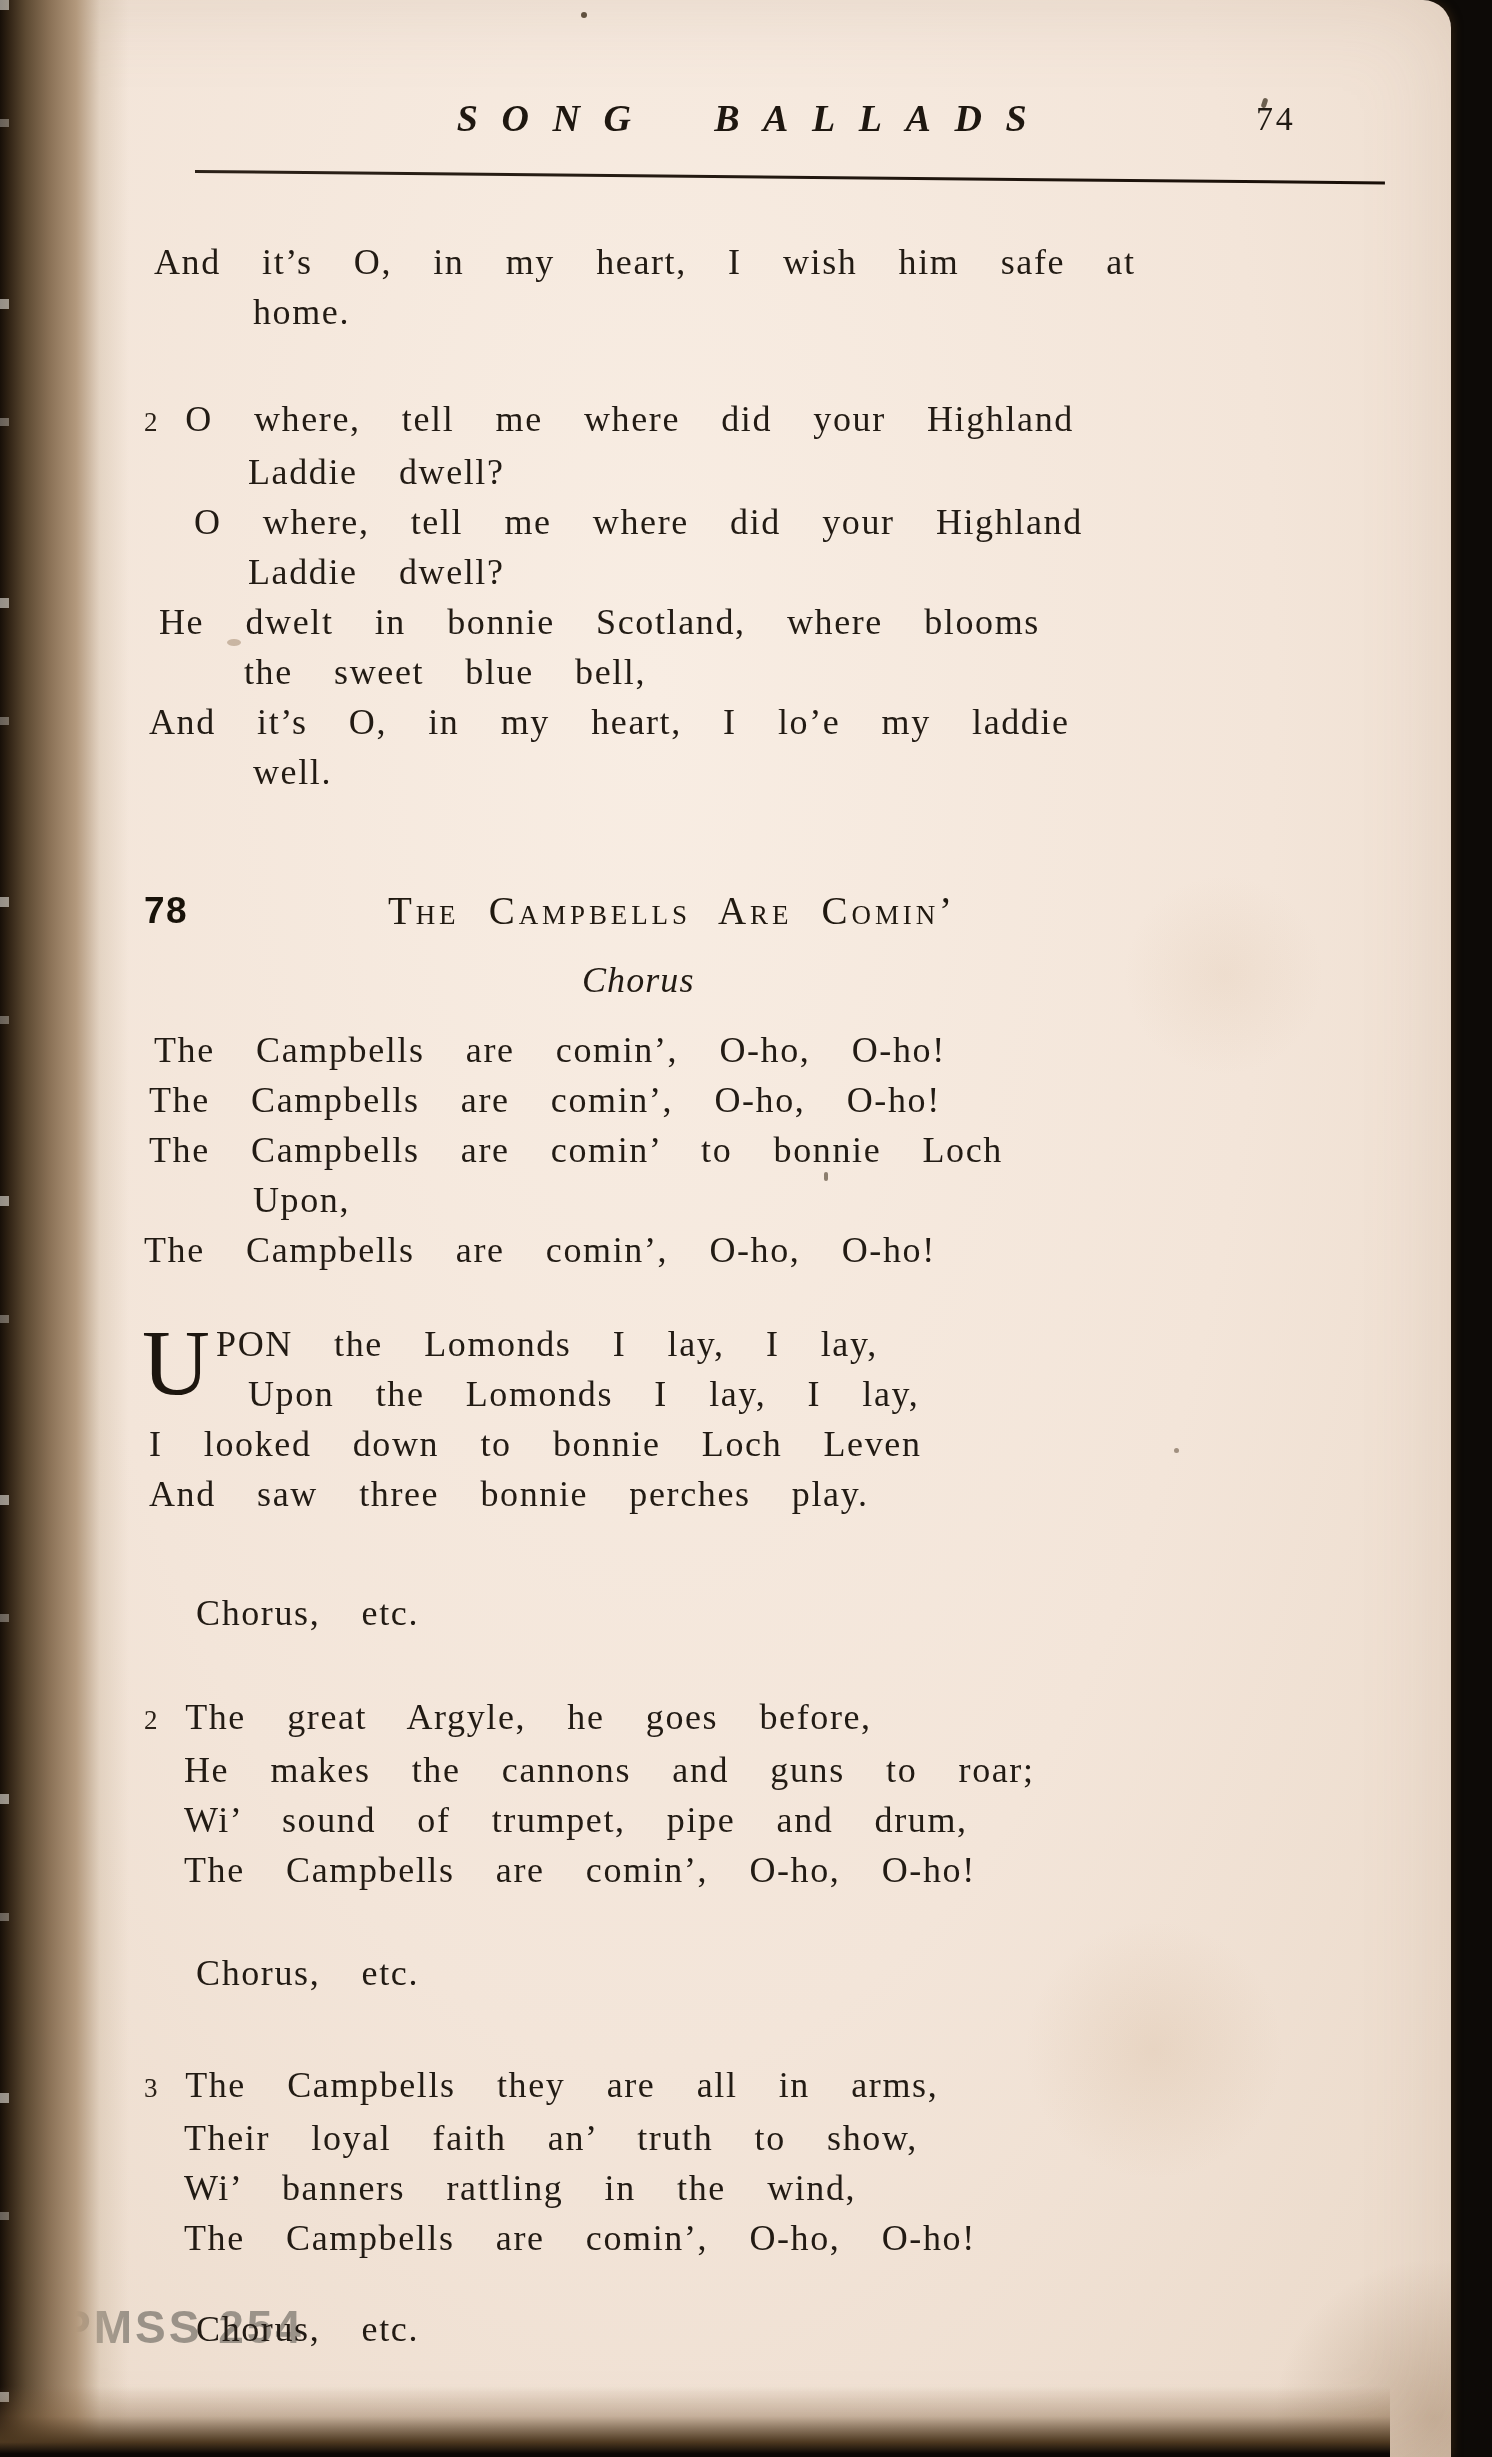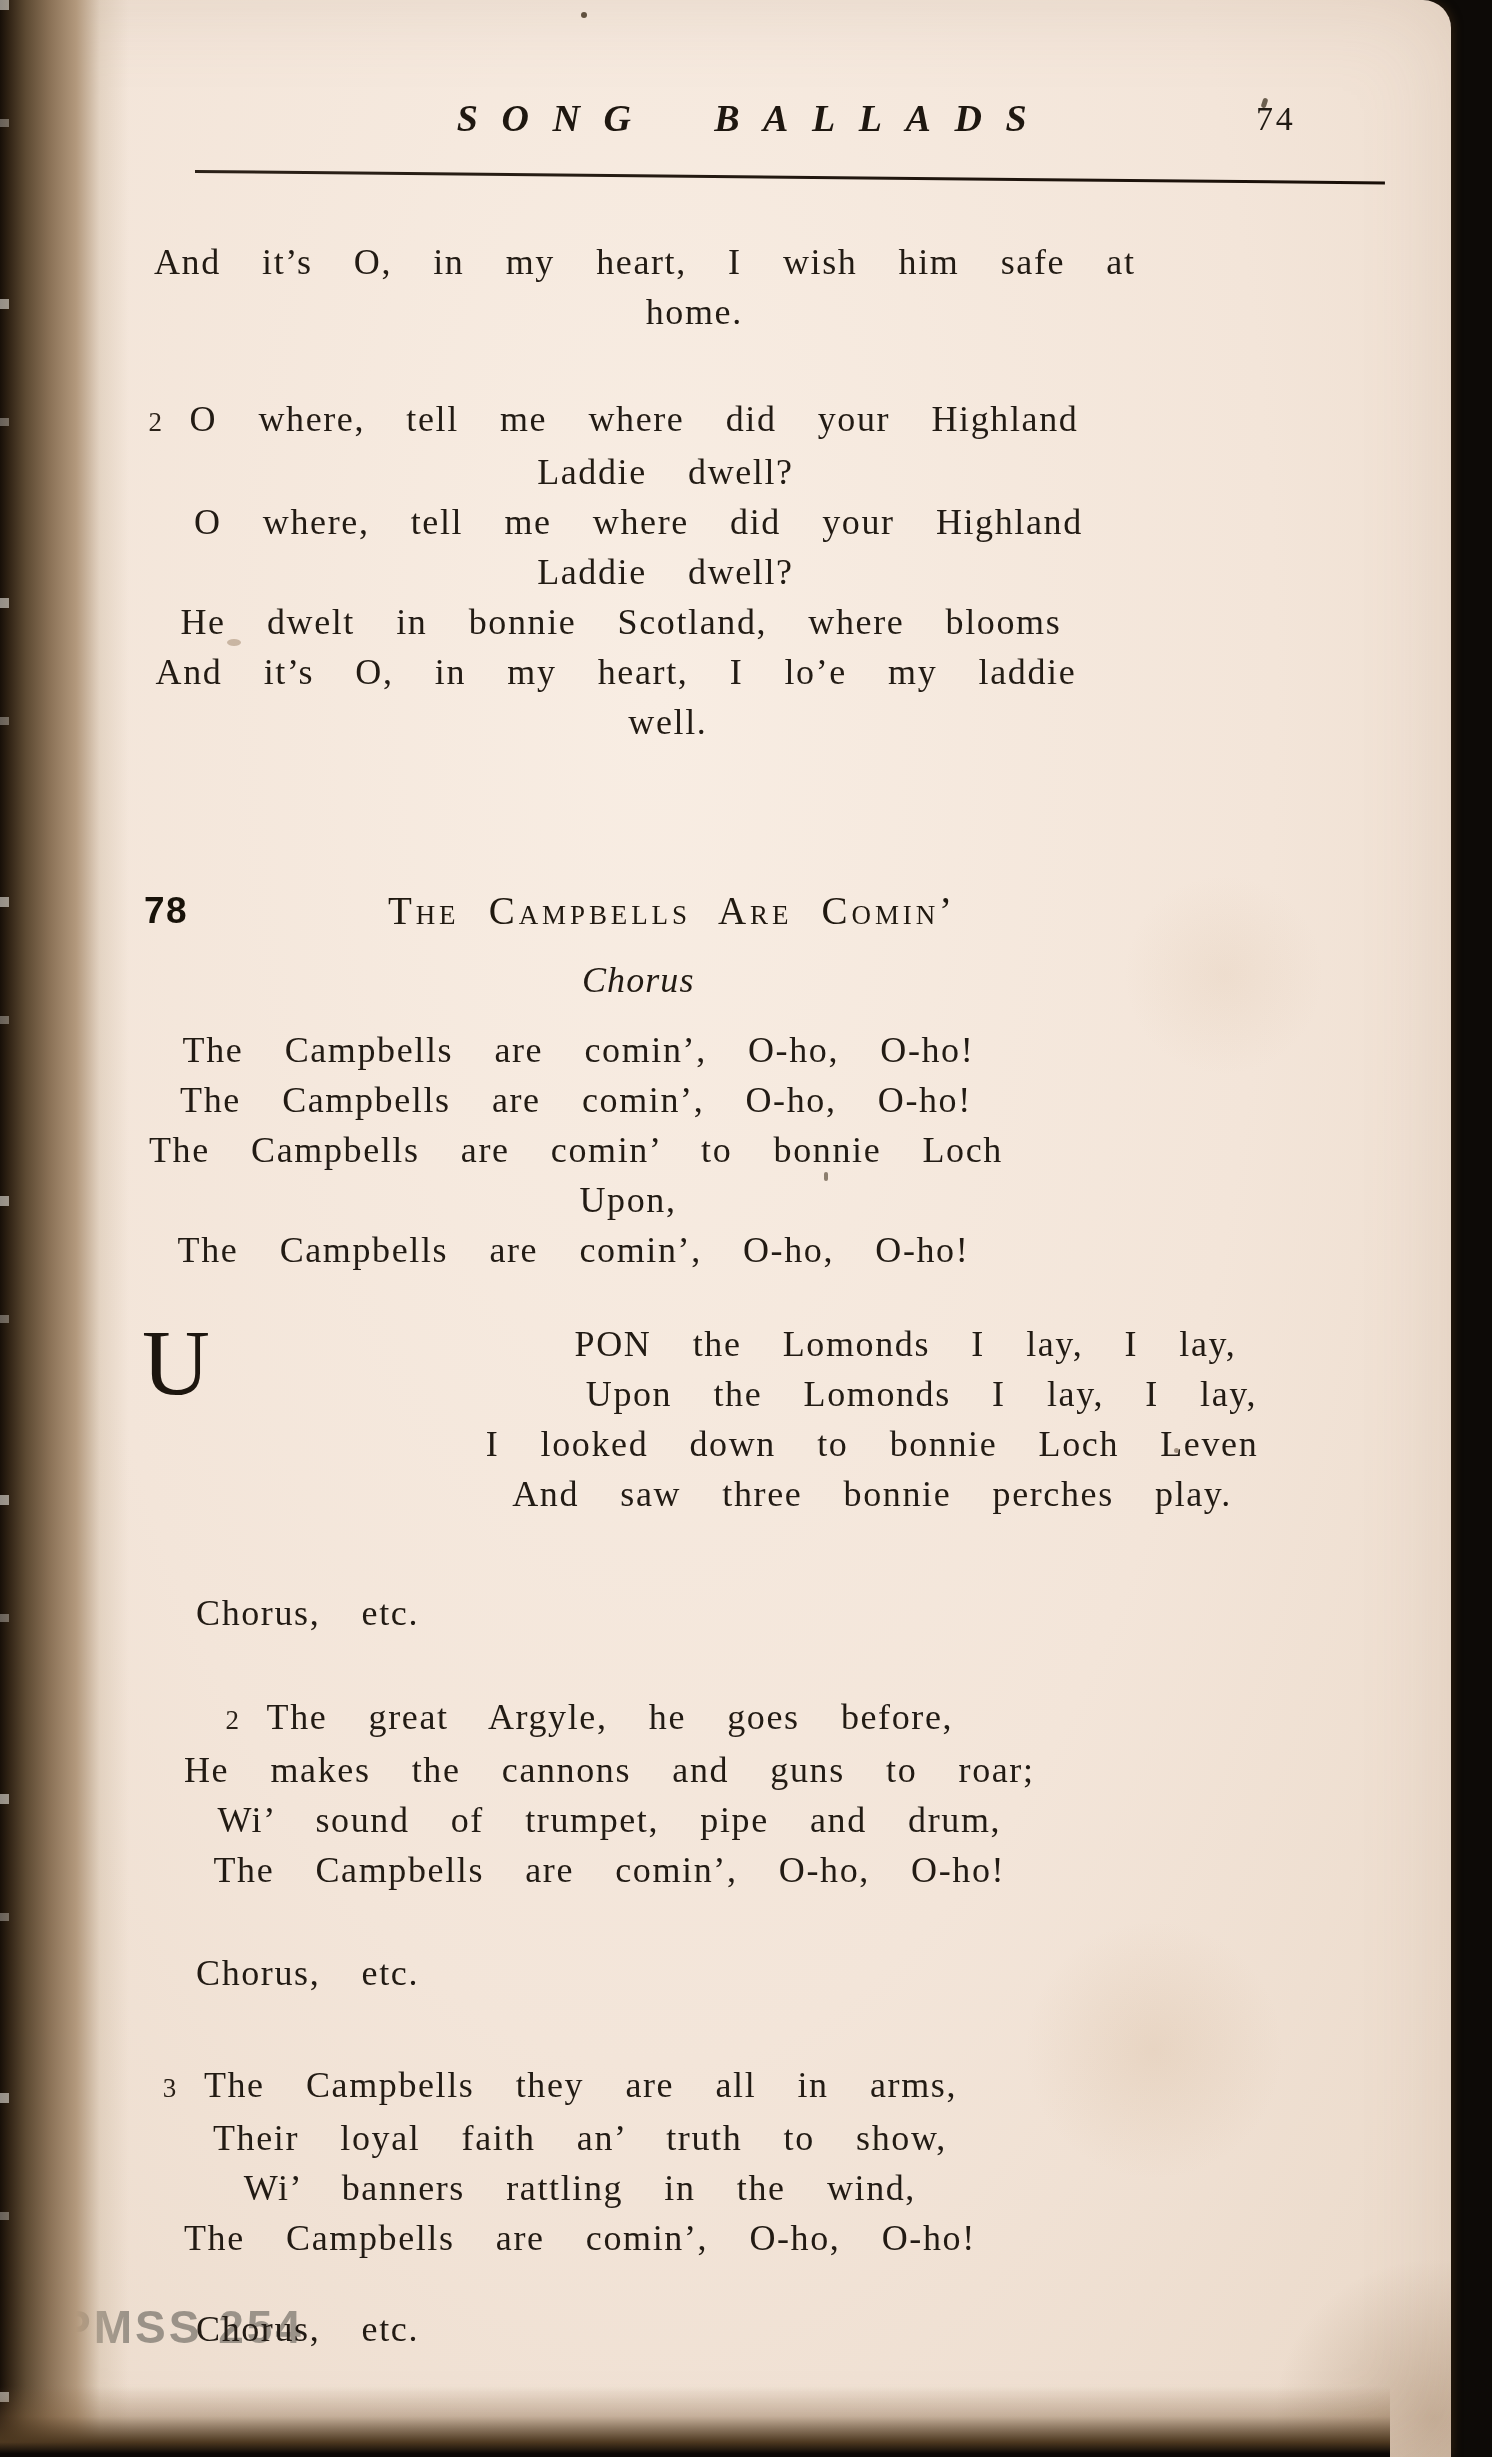--- a/index.html
+++ b/index.html
@@ -59,21 +59,21 @@
   }
   .rule{
     position:absolute;top:170px;left:195px;width:1190px;height:3px;
     background:linear-gradient(90deg,#2b2118,#190f08);
     transform:rotate(.55deg);transform-origin:left center;
   }
 
   .blk{position:absolute;left:144px;}
   .line{
     font-size:36px;line-height:50px;color:#221b14;
-    letter-spacing:.045em;word-spacing:.85em;white-space:nowrap;text-align:center;
+    letter-spacing:.045em;word-spacing:.85em;white-space:nowrap;
   }
   .vnum{display:inline-block;font-size:27px;margin-right:26px;color:#2a2118;}
 
   .i0{margin-left:0}.i5{margin-left:5px}.i10{margin-left:10px}.i15{margin-left:15px}
   .i40{margin-left:40px}.i50{margin-left:50px}.i72{margin-left:72px}
   .i100{margin-left:100px}.i105{margin-left:104px}.i110{margin-left:109px}
 
   .song-head{position:absolute;top:888px;left:144px;width:1194px;height:60px;}
   .song-num{
     position:absolute;left:0;top:2px;
@@ -128,20 +128,21 @@
       <div class="line i10">And it’s O, in my heart, I wish him safe at</div>
       <div class="line i110">home.</div>
     </div>
 
     <div class="blk" style="top:394px">
       <div class="line i0"><span class="vnum">2</span><span>O where, tell me where did your Highland</span></div>
       <div class="line i105">Laddie dwell?</div>
       <div class="line i50">O where, tell me where did your Highland</div>
       <div class="line i105">Laddie dwell?</div>
       <div class="line i15">He dwelt in bonnie Scotland, where blooms</div>
+      <div class="line i100">the sweet blue bell,</div>
       <div class="line i5">And it’s O, in my heart, I lo’e my laddie</div>
       <div class="line i110">well.</div>
     </div>
 
     <div class="song-head">
       <span class="song-num">78</span>
       <span class="song-title">The Campbells Are Comin’</span>
     </div>
 
     <span class="chorus-label">Chorus</span>

